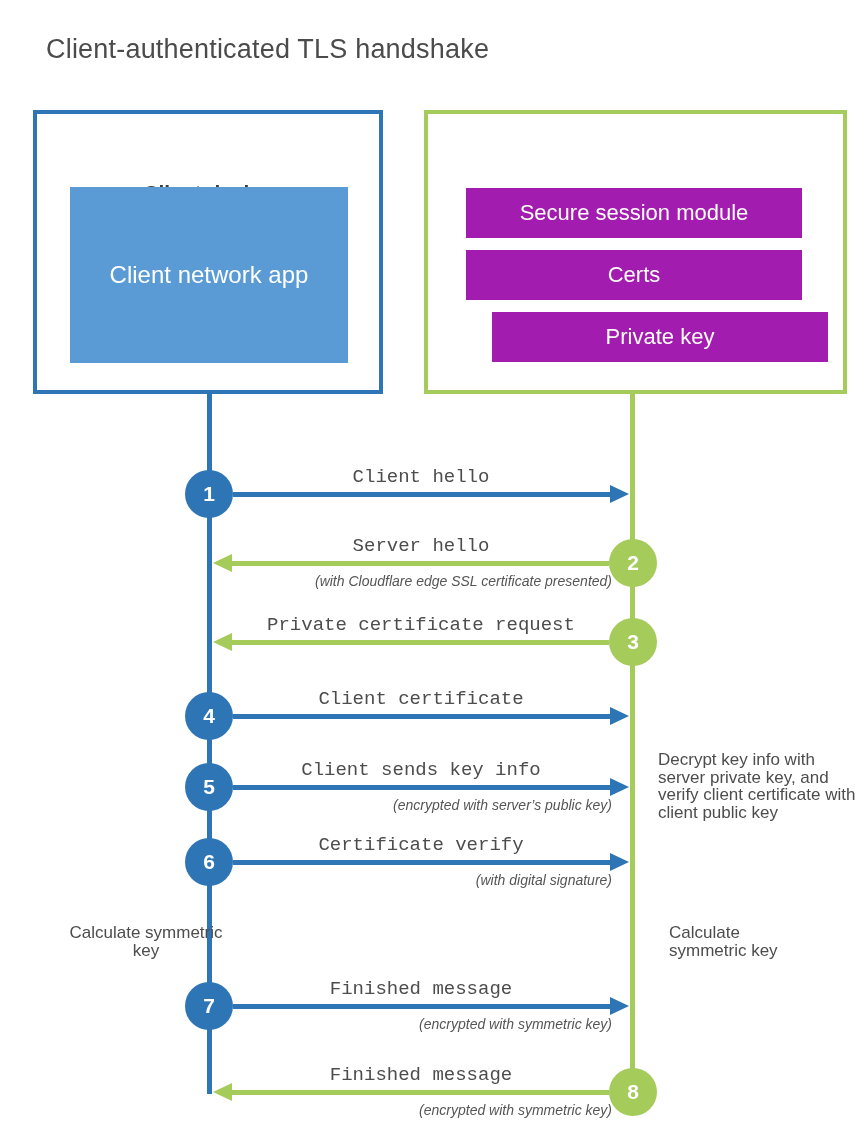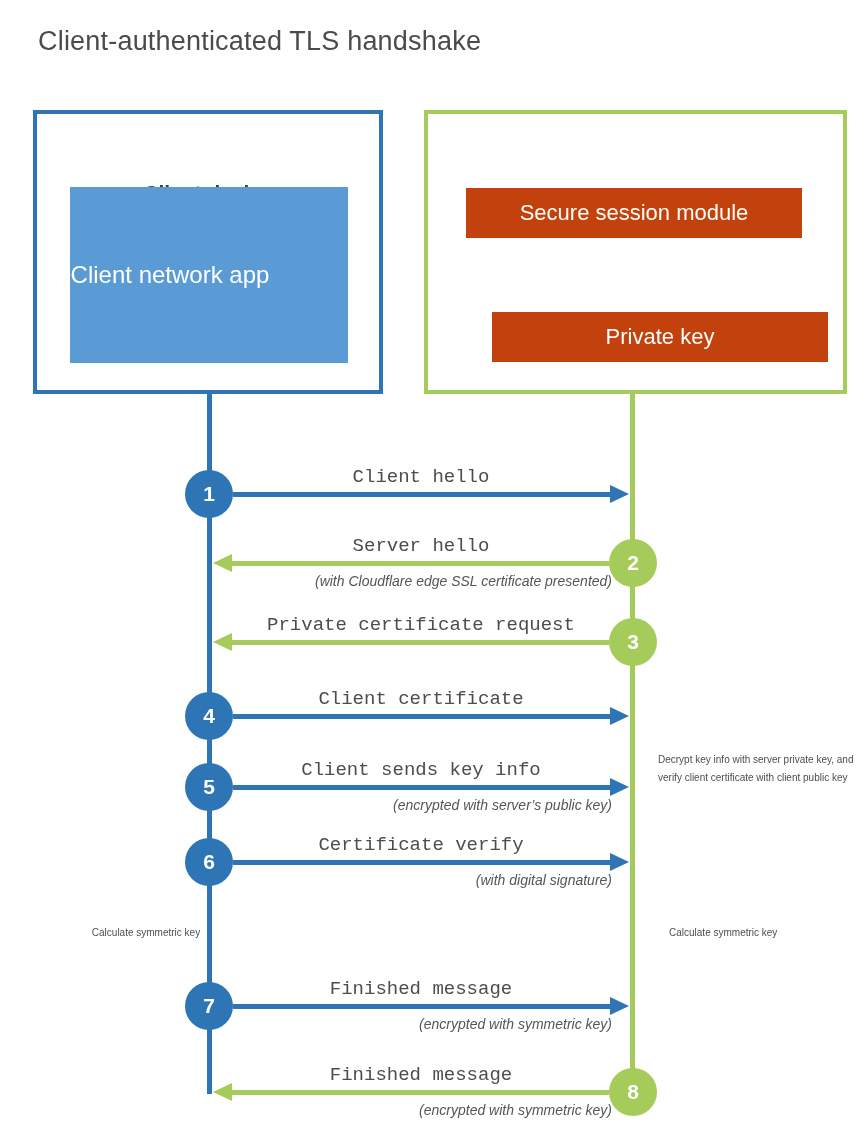--- a/index.html
+++ b/index.html
@@ -1,40 +1,40 @@
 <!DOCTYPE html>
 <html><head>
 <meta charset="utf-8">
 <style>
   html,body { margin:0; padding:0; background:#ffffff; }
   .canvas {
     position:relative; width:865px; height:1146px; background:#ffffff;
     font-family:"Liberation Sans","DejaVu Sans",sans-serif; overflow:hidden;
   }
   .title {
-    position:absolute; left:30px; top:18px; margin:8px;
+    position:absolute; left:30px; top:18px; margin:16px;
     font-size:27px; font-weight:300; color:#4b4b4b; letter-spacing:0.2px;
   }
   
   .outer-box { position:absolute; top:110px; height:284px; box-sizing:border-box; background:#fff; }
   .client-box { left:33px;  width:350px; border:4px solid #2e75b6; }
   .server-box { left:424px; width:423px; border:4px solid #a5cb5a; }
   .box-title {
     position:absolute; left:0; right:0; top:26px; text-align:center;
     font-size:21px; font-weight:bold; color:#3e3e3e;margin-top:41px;
   }
   .client-app {
     position:absolute; left:33px; top:73px; width:278px; height:176px;
     background:#5b9bd5; color:#ffffff; font-size:24px;
-    display:flex; align-items:center; text-align:center; line-height:1.35;
+    display:flex; align-items:center; justify-content:center; text-align:center; line-height:1.35;
   }
   .client-app span { display:block; width:200px; }
   .server-bar {
     position:absolute; left:38px; width:336px; height:50px;
-    background:#c2410c; color:#fdfef9; font-size:22px;
+    background:#a21caf; color:#fdfef9; font-size:22px;
     display:flex; align-items:center; justify-content:center;
   }
   .bar-1 { top:74px; } .bar-2 { top:136px; } .bar-3 { top:198px;margin-left:26px; }
   
   .lifeline { position:absolute; top:394px; width:5px; height:700px; }
   .lifeline.blue  { left:207px; background:#2e75b6; }
   .lifeline.green { left:630px; background:#a5cb5a; }
   
   .step { position:absolute; left:0; width:865px; height:0; }
   .circle {
@@ -53,41 +53,42 @@
   .arrow-left  .head { left:213px; border-right:19px solid #a5cb5a; }
   .msg-label {
     position:absolute; left:230px; width:382px; bottom:6px;
     text-align:center; font-size:19px; color:#4d4d4d;font-family:Liberation Mono, monospace;
   }
   .msg-sublabel {
     position:absolute; left:230px; width:382px; top:10px;
     text-align:right; font-size:14px; color:#555555;font-style:italic;
   }
   
-  .note { position:absolute; font-size:10px; color:#4d4d4d; line-height:17.5px; }
+  .note { position:absolute; font-size:17px; color:#4d4d4d; line-height:17.5px; }
   .note-decrypt   { left:658px; top:751px; width:200px; text-align:left; }
   .note-calc-left { left:66px;  top:924px; width:160px; text-align:center; }
   .note-calc-right{ left:669px; top:924px; width:130px; text-align:left; }
 </style>
 </head>
 <body>
 
 <div class="canvas">
 
   <h1 class="title">Client-authenticated TLS handshake</h1>
 
   <div class="outer-box client-box">
     <div class="box-title">Client device</div>
     <div class="client-app">
       <span>Client network app</span>
     </div>
   </div>
 
   <div class="outer-box server-box">
     <div class="server-bar bar-1">Secure session module</div>
+    <div class="server-bar bar-2">Certs</div>
     <div class="server-bar bar-3">Private key</div>
   </div>
 
   <div class="lifeline blue"></div>
   <div class="lifeline green"></div>
 
   <div class="step" style="top:494px">
     <div class="arrow-right">
         <i class="shaft"></i>
         <i class="head"></i>

